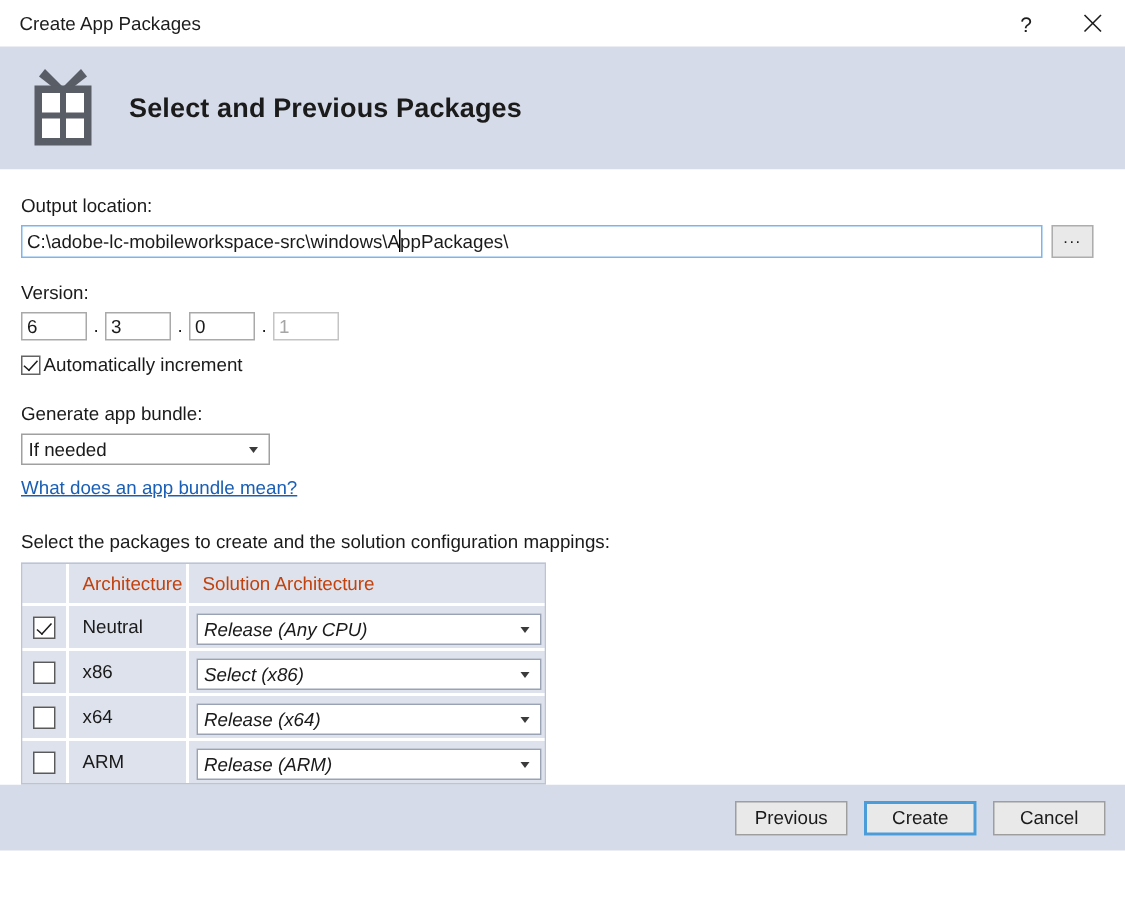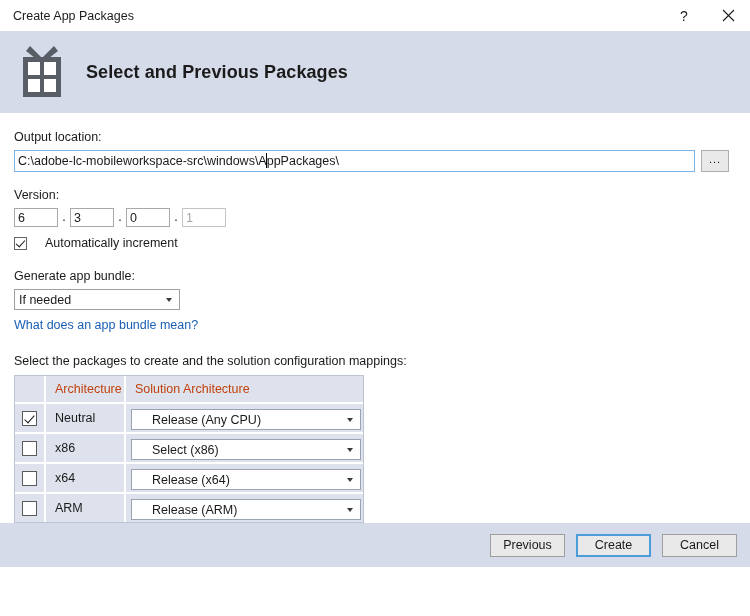--- a/index.html
+++ b/index.html
@@ -189,21 +189,21 @@
     text-align: center;
     font-size: 12.5px;
     color: #1a1a1a;
     line-height: 19px;
   }
 
   
   .cb-row {
     display: flex;
     align-items: center;
-    gap: 18px;
+    gap: 2px;
   }
   .checkbox {
     width: 13px;
     height: 13px;
     min-width: 13px;
     box-sizing: border-box;
     border: 1px solid #646464;
     background: #ffffff;
     position: relative;
   }
@@ -245,20 +245,21 @@
     border-left: 3.5px solid transparent;
     border-right: 3.5px solid transparent;
     border-top: 4px solid #3b3b3b;
     transform: translateY(-50%);
   }
   .link {
     display: inline-block;
     margin-top: 8px;
     font-size: 12.5px;
     color: #1a5fb4;
+    text-decoration: underline;
     cursor: pointer;
   }
 
   
   .section-table { margin-top: 22px; }
   .table-caption { font-size: 12.5px; color: #1a1a1a; margin-bottom: 7px; }
   .pkg-table {
     width: 350px;
     border: 1px solid #bcc4d4;
     border-collapse: separate;
@@ -321,25 +322,26 @@
   }
   .cfg-select {
     width: 230px;
     height: 21px;
     margin: 3px 0 0 5px;
     box-sizing: border-box;
     border: 1px solid #9aa3b4;
     background: #ffffff;
     display: flex;
     align-items: center;
-    padding-left: 20px;
+    padding-left: 4px;
     font-size: 12.5px;
     color: #1a1a1a;
     position: relative;
     line-height: normal;
+    font-style: italic;
   }
 
   
   .section-symbols { margin-top: 21px; }
 
   
   .footer {
     height: 44px;
     min-height: 44px;
     background: #d5dbe8;

